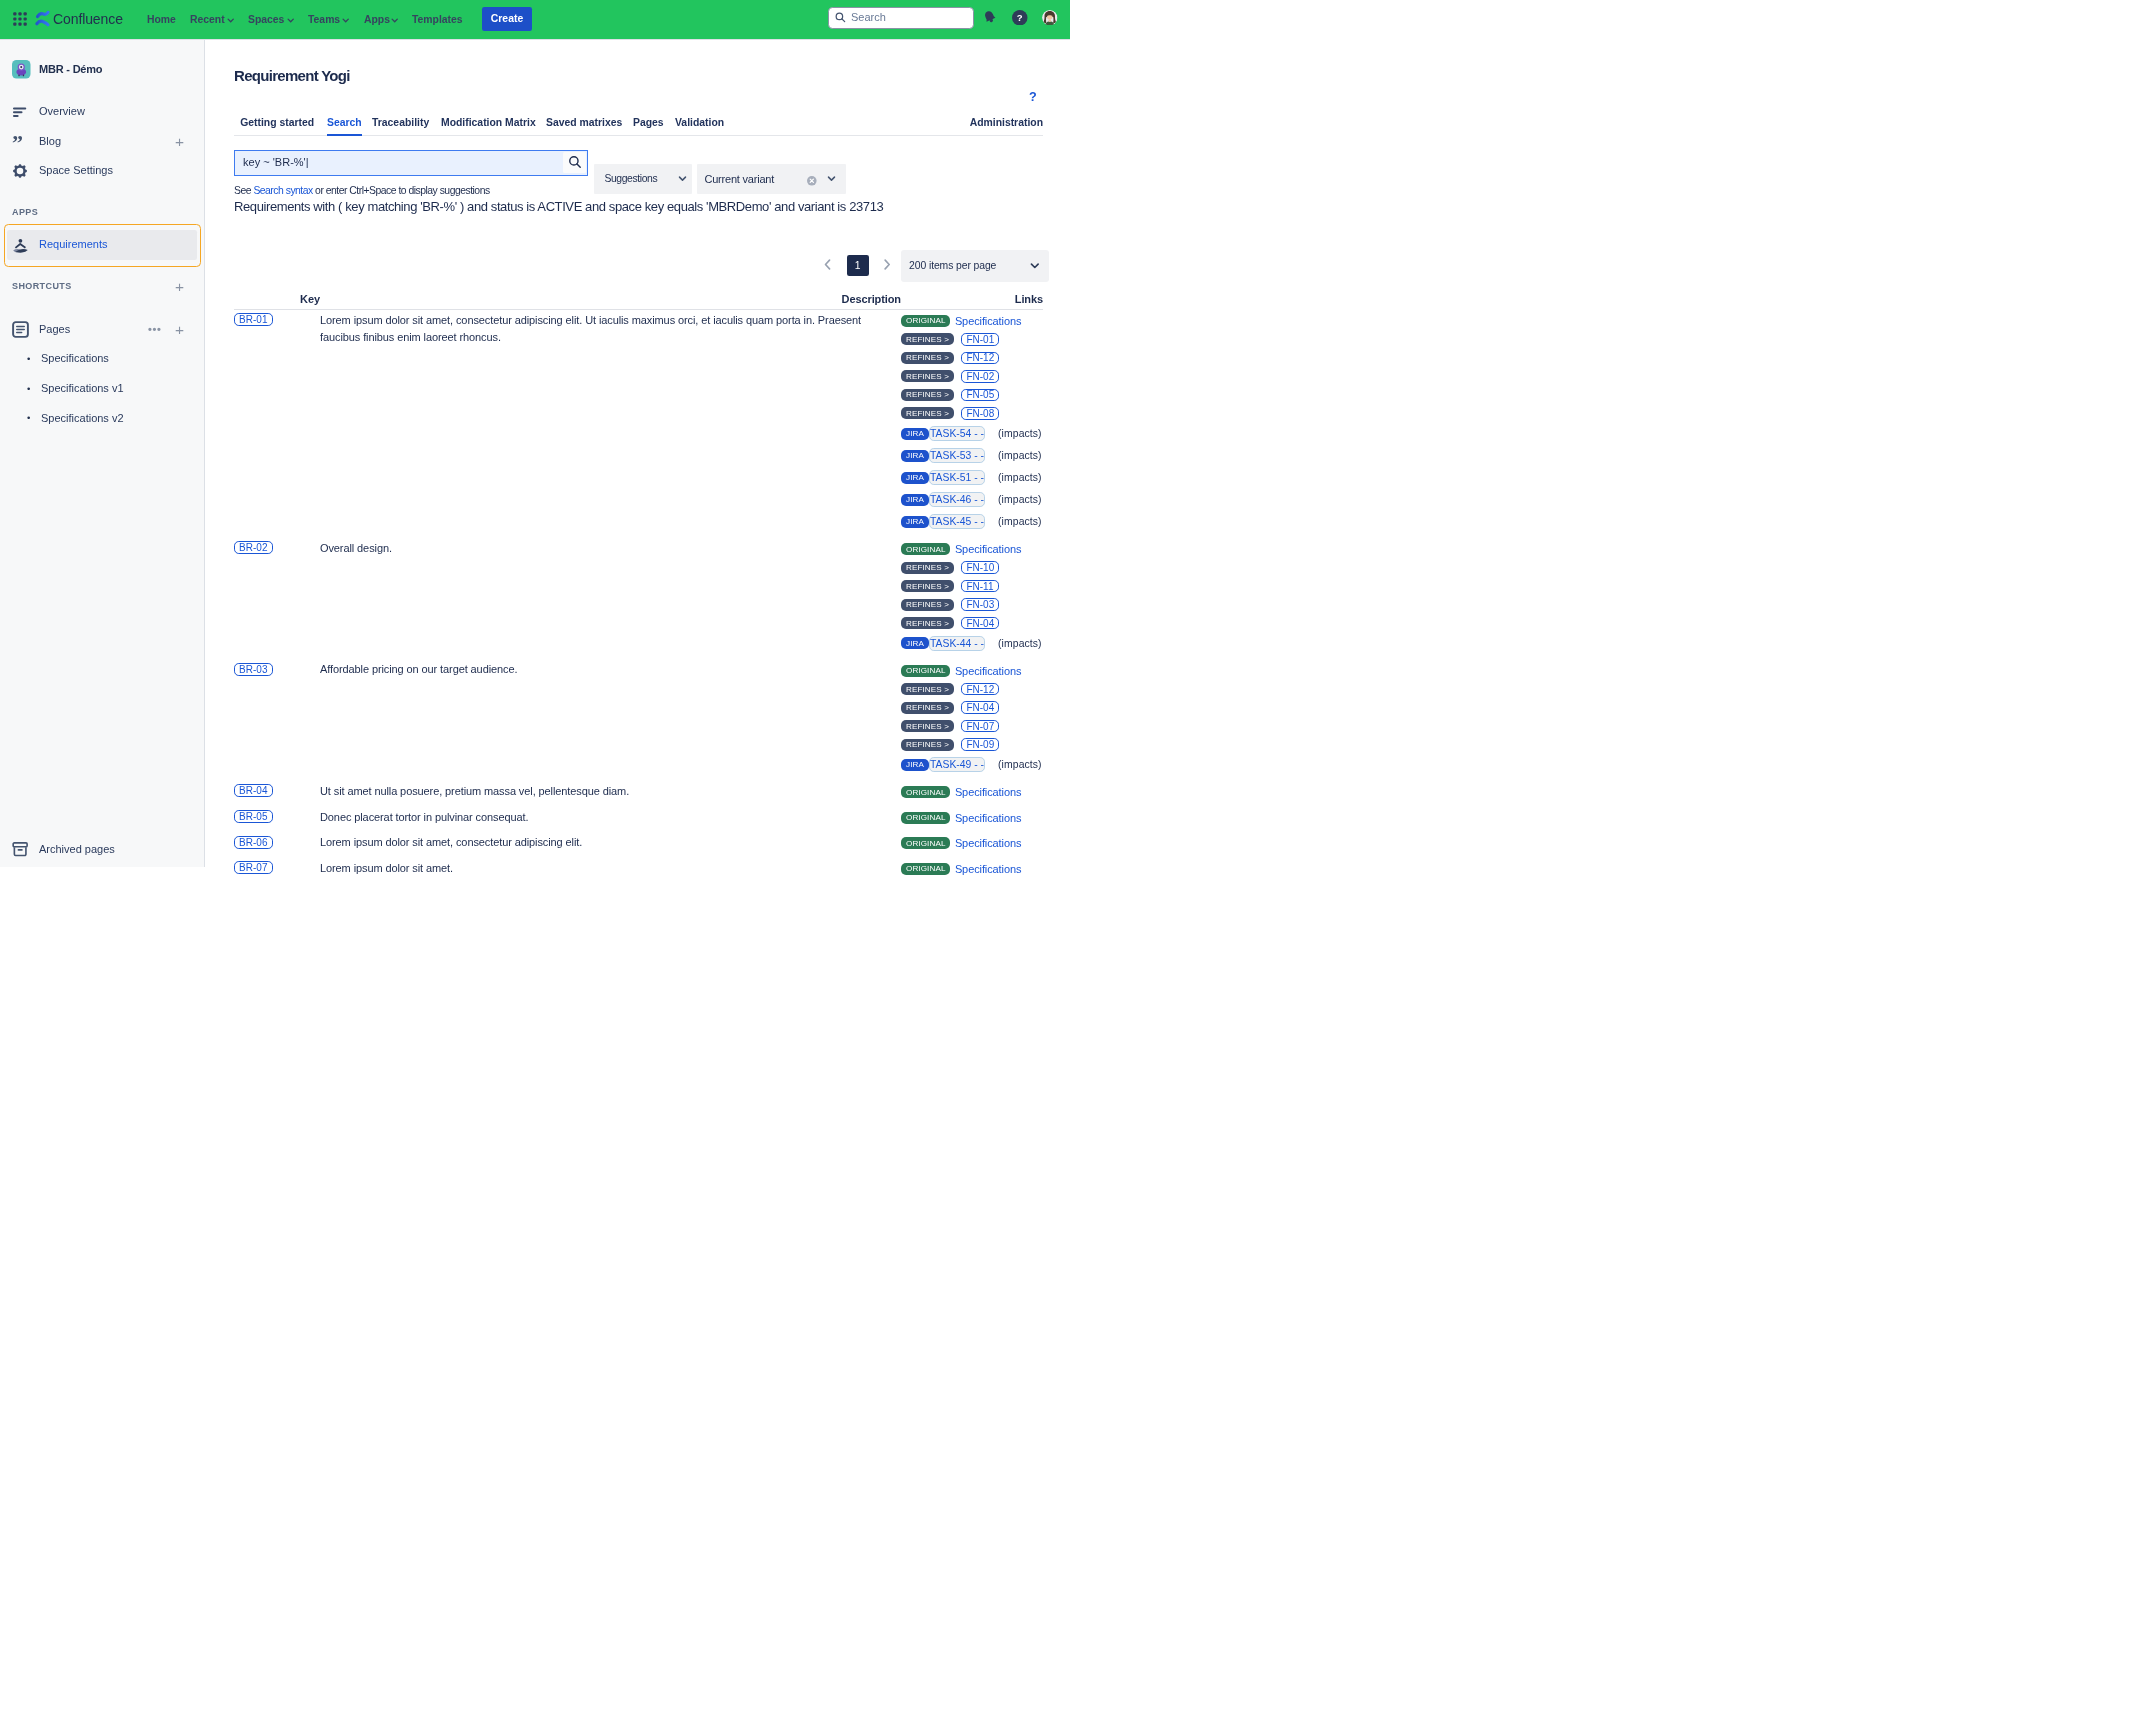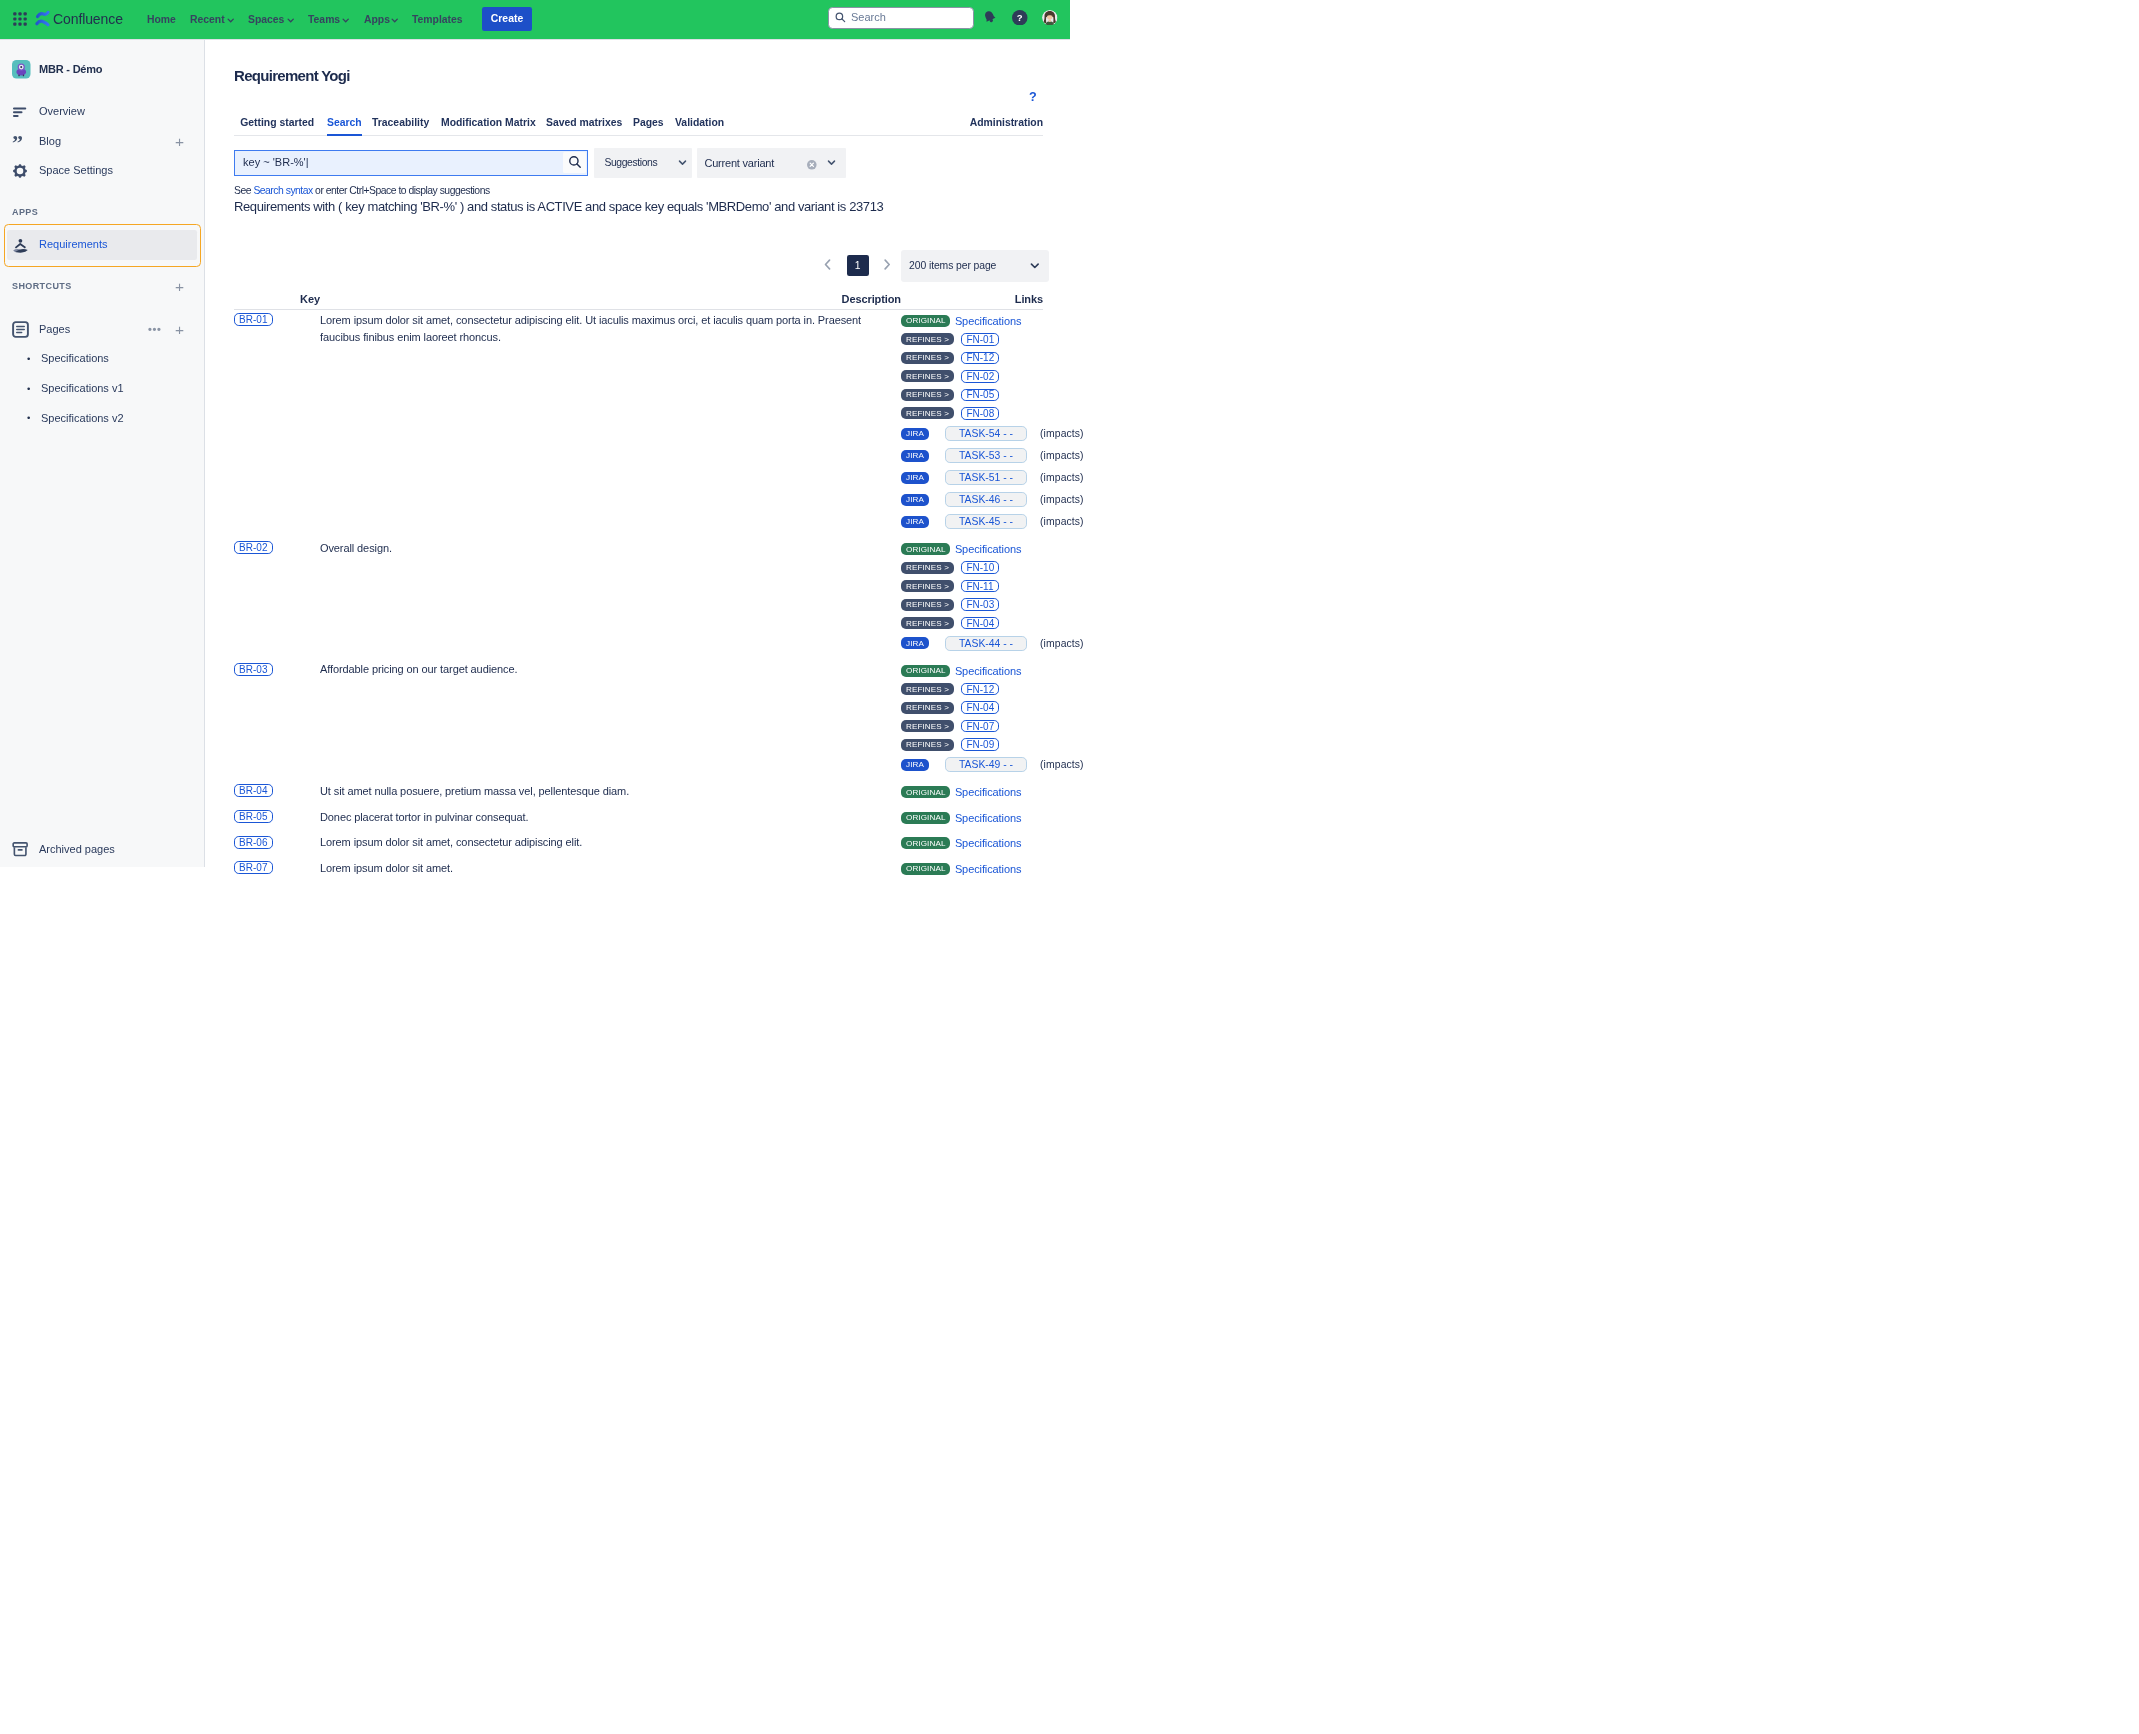--- a/index.html
+++ b/index.html
@@ -17,21 +17,21 @@
 
 #main{position:absolute;left:206px;top:40px;width:864px;height:827px;background:#fff}
 #title{position:absolute;left:28px;top:27px;font-size:15px;font-weight:bold;letter-spacing:-0.7px;color:#1D2B4D}
 #qmark{position:absolute;left:823px;top:50px;font-size:12.6px;font-weight:bold;color:#1A56D6}
 #tabs{position:absolute;left:28px;top:73px;width:809px;height:23px;border-bottom:1.5px solid #E4E6EA}
 .tab{position:absolute;top:0;height:23px;line-height:20px;font-size:10.4px;font-weight:bold;color:#22335C;white-space:nowrap}
 .tab.active{color:#1A56D6;border-bottom:2.2px solid #1A56D6}
 #searchinput{position:absolute;left:28px;top:110px;width:354px;height:26px;border:1.5px solid #3E7BF0;border-radius:0;background:#E9F1FE}
 #searchinput .txt{position:absolute;left:8.1px;top:0;line-height:23px;font-size:11px;color:#1D2B4D}
 #searchinput .mag{position:absolute;right:0.7px;top:0.7px;width:23px;height:21.5px;background:#FAFBFC;border-radius:1.5px}
-.greybtn{position:absolute;top:108px;height:30px;background:#F1F2F4;border-radius:1px;font-size:11px;color:#1D2B4D}
+.greybtn{position:absolute;top:124px;height:30px;background:#F1F2F4;border-radius:1px;font-size:11px;color:#1D2B4D}
 #hint1{position:absolute;left:28px;top:145px;font-size:10.4px;letter-spacing:-0.5px;color:#1D2B4D}
 #hint1 a{color:#1A56D6;text-decoration:none}
 #hint2{position:absolute;left:28px;top:159px;font-size:13px;letter-spacing:-0.4px;color:#1D2B4D}
 
 #pager1{position:absolute;left:641px;top:215px;width:21.5px;height:21px;background:#1D2B4D;border-radius:2.2px;color:#fff;font-size:10.4px;text-align:center;line-height:21px}
 #ipp{position:absolute;left:695px;top:210px;width:148px;height:32px;background:#F1F2F4;border-radius:3px}
 #ipp span{position:absolute;left:8.1px;top:0;line-height:32px;font-size:10.4px;letter-spacing:-0.1px;color:#1D2B4D}
 
 #tbl{position:absolute;left:28px;top:250px;width:809px}
 table{border-collapse:collapse;table-layout:fixed;width:809px}
@@ -39,21 +39,21 @@
 td{vertical-align:top;padding:2.2px 0 4.9px 0}
 td.desc{font-size:11px;letter-spacing:-0.1px;line-height:17px;color:#1D2B4D;padding-right:16.3px}
 .keychip{display:inline-flex;align-items:center;height:13px;padding:0 4.1px;border:1.1px solid #1A56D6;border-radius:4.8px;color:#1A56D6;font-size:10px;margin-top:1.5px}
 .ln{height:18.5px;display:flex;align-items:center;white-space:nowrap}
 .lnj{height:22px;display:flex;align-items:center;white-space:nowrap}
 .chip{display:inline-flex;align-items:center;height:12px;padding:0 5px;border-radius:5px;color:#fff;font-size:8.1px;font-weight:normal;letter-spacing:0.1px}
 .chip.g{background:#2B7B55}
 .chip.s{background:#404F6C}
 .chip.j{background:#1D52CC}
 .fnchip{display:inline-flex;align-items:center;height:12.6px;padding:0 4.1px;border:1.1px solid #1A56D6;border-radius:4.8px;color:#1A56D6;font-size:10px;margin-left:7.4px}
-.taskchip{display:inline-flex;align-items:center;height:15px;padding:0 13px;border:1.1px solid #B7D2E8;border-radius:4.8px;background:#F1F2F3;color:#1A56D6;font-size:10.4px;margin-left:16px}
+.taskchip{display:inline-flex;align-items:center;height:15px;padding:0 0;border:1.1px solid #B7D2E8;border-radius:4.8px;background:#F1F2F3;color:#1A56D6;font-size:10.4px;margin-left:0}
 .slink{color:#1A56D6;font-size:11px;letter-spacing:-0.1px;margin-left:4.4px}
 .imp{font-size:10.4px;letter-spacing:0.1px;color:#1D2B4D;margin-left:13px}
 svg{display:block}
 </style></head><body>
 <div id="topbar">
   <svg class="abs" style="left:13.3px;top:12px" width="14" height="14" viewBox="0 0 19 19">
       <g fill="#2E3C58">
         <rect x="0.3" y="0.3" width="4.4" height="4.4" rx="1.4"></rect>
         <rect x="7.3" y="0.3" width="4.4" height="4.4" rx="1.4"></rect>
         <rect x="14.3" y="0.3" width="4.4" height="4.4" rx="1.4"></rect>

